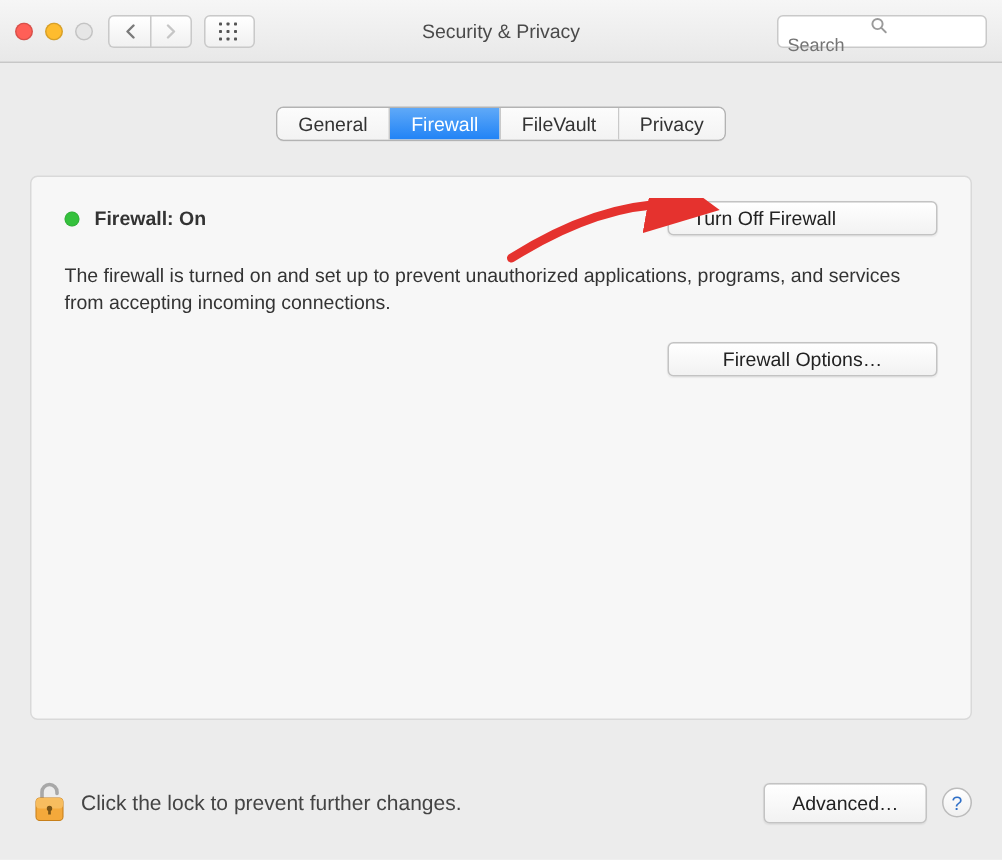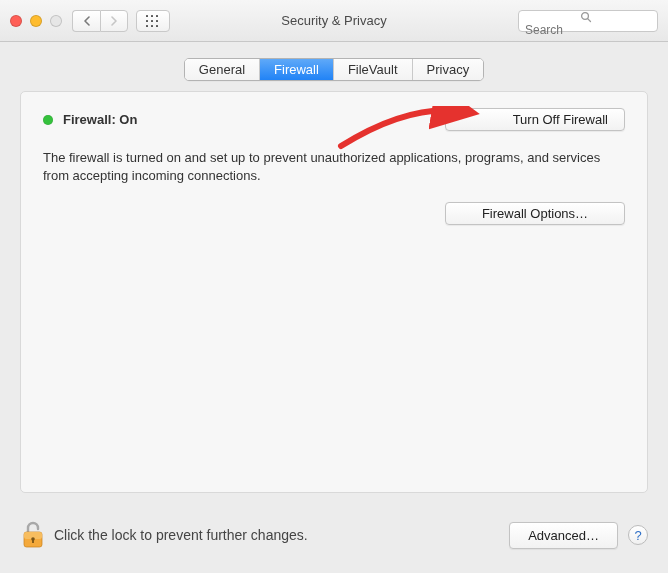--- a/index.html
+++ b/index.html
@@ -5,21 +5,21 @@
   * { box-sizing: border-box; margin: 0; padding: 0; }
   body {
     font-family: -apple-system, "Helvetica Neue", Arial, sans-serif;
     background: #ececec;
     width: 668px;
     height: 573px;
     overflow: hidden;
     font-size: 13px;
     color: #333;
   }
-  .window { width: 668px; height: 573px; background: #ececec; display: flex; flex-direction: column; }
+  .window { width: 668px; height: 573px; background: #ececec; display: flex; flex-direction: column; gap: 13px; }
   .titlebar {
     height: 42px;
     background: linear-gradient(#f6f6f6, #e8e8e8);
     border-bottom: 1px solid #c7c7c7;
     display: flex;
     align-items: center;
     padding: 0 10px;
     position: relative;
   }
   .traffic { display: flex; gap: 8px; margin-right: 10px; }
@@ -87,21 +87,21 @@
   .btn {
     background: linear-gradient(#fff,#f2f2f2);
     border: 1px solid #c3c3c3;
     border-radius: 4px;
     padding: 3px 16px;
     font-size: 13px;
     color: #222;
     box-shadow: 0 0.5px 1px rgba(0,0,0,0.06);
     white-space: nowrap;
   }
-  .status-row .btn { margin-left: auto; width: 180px; text-align: right; }
+  .status-row .btn { margin-left: auto; width: 180px; text-align: left; }
   .desc {
     margin-top: 18px; font-size: 13px; color: #333; line-height: 1.35; max-width: 560px;
   }
   .opts-row { display: flex; justify-content: flex-end; margin-top: 18px; }
   .opts-row .btn { width: 180px; text-align: center; }
   .arrow {
     position: absolute; left: 315px; top: 14px; pointer-events: none;
   }
   .footer {
     height: 66px; display: flex; align-items: center; padding: 0 20px 10px;

